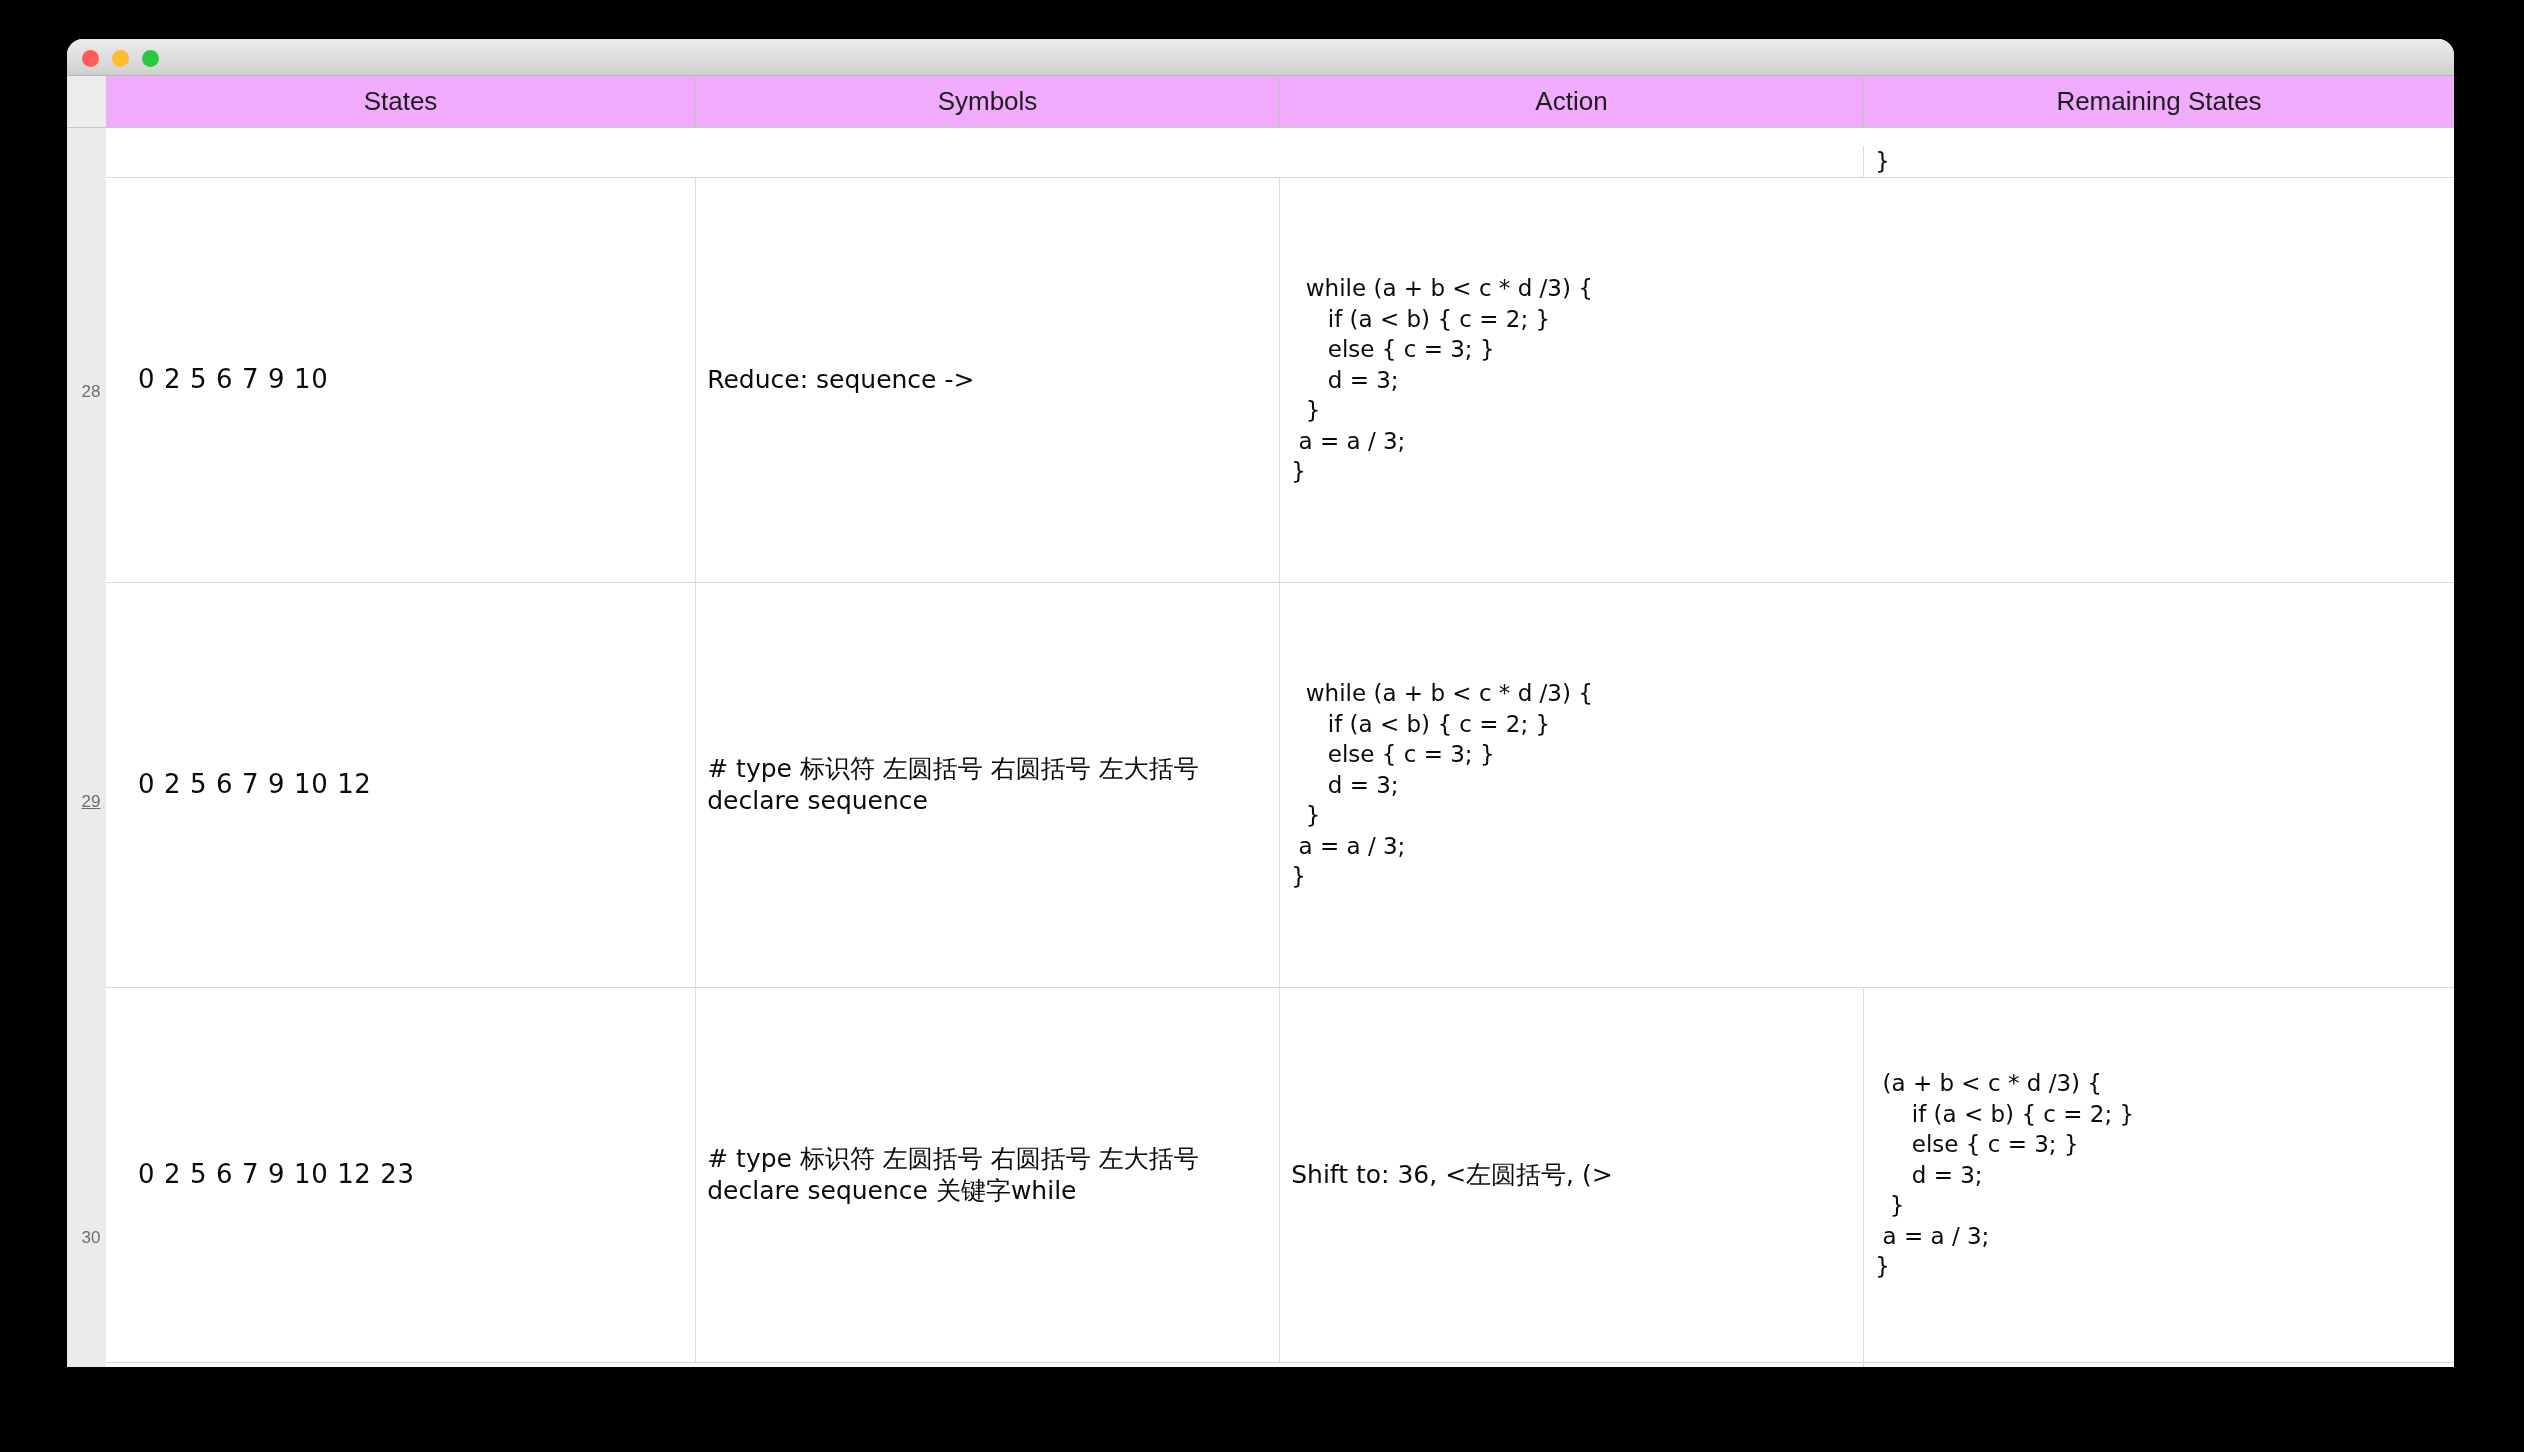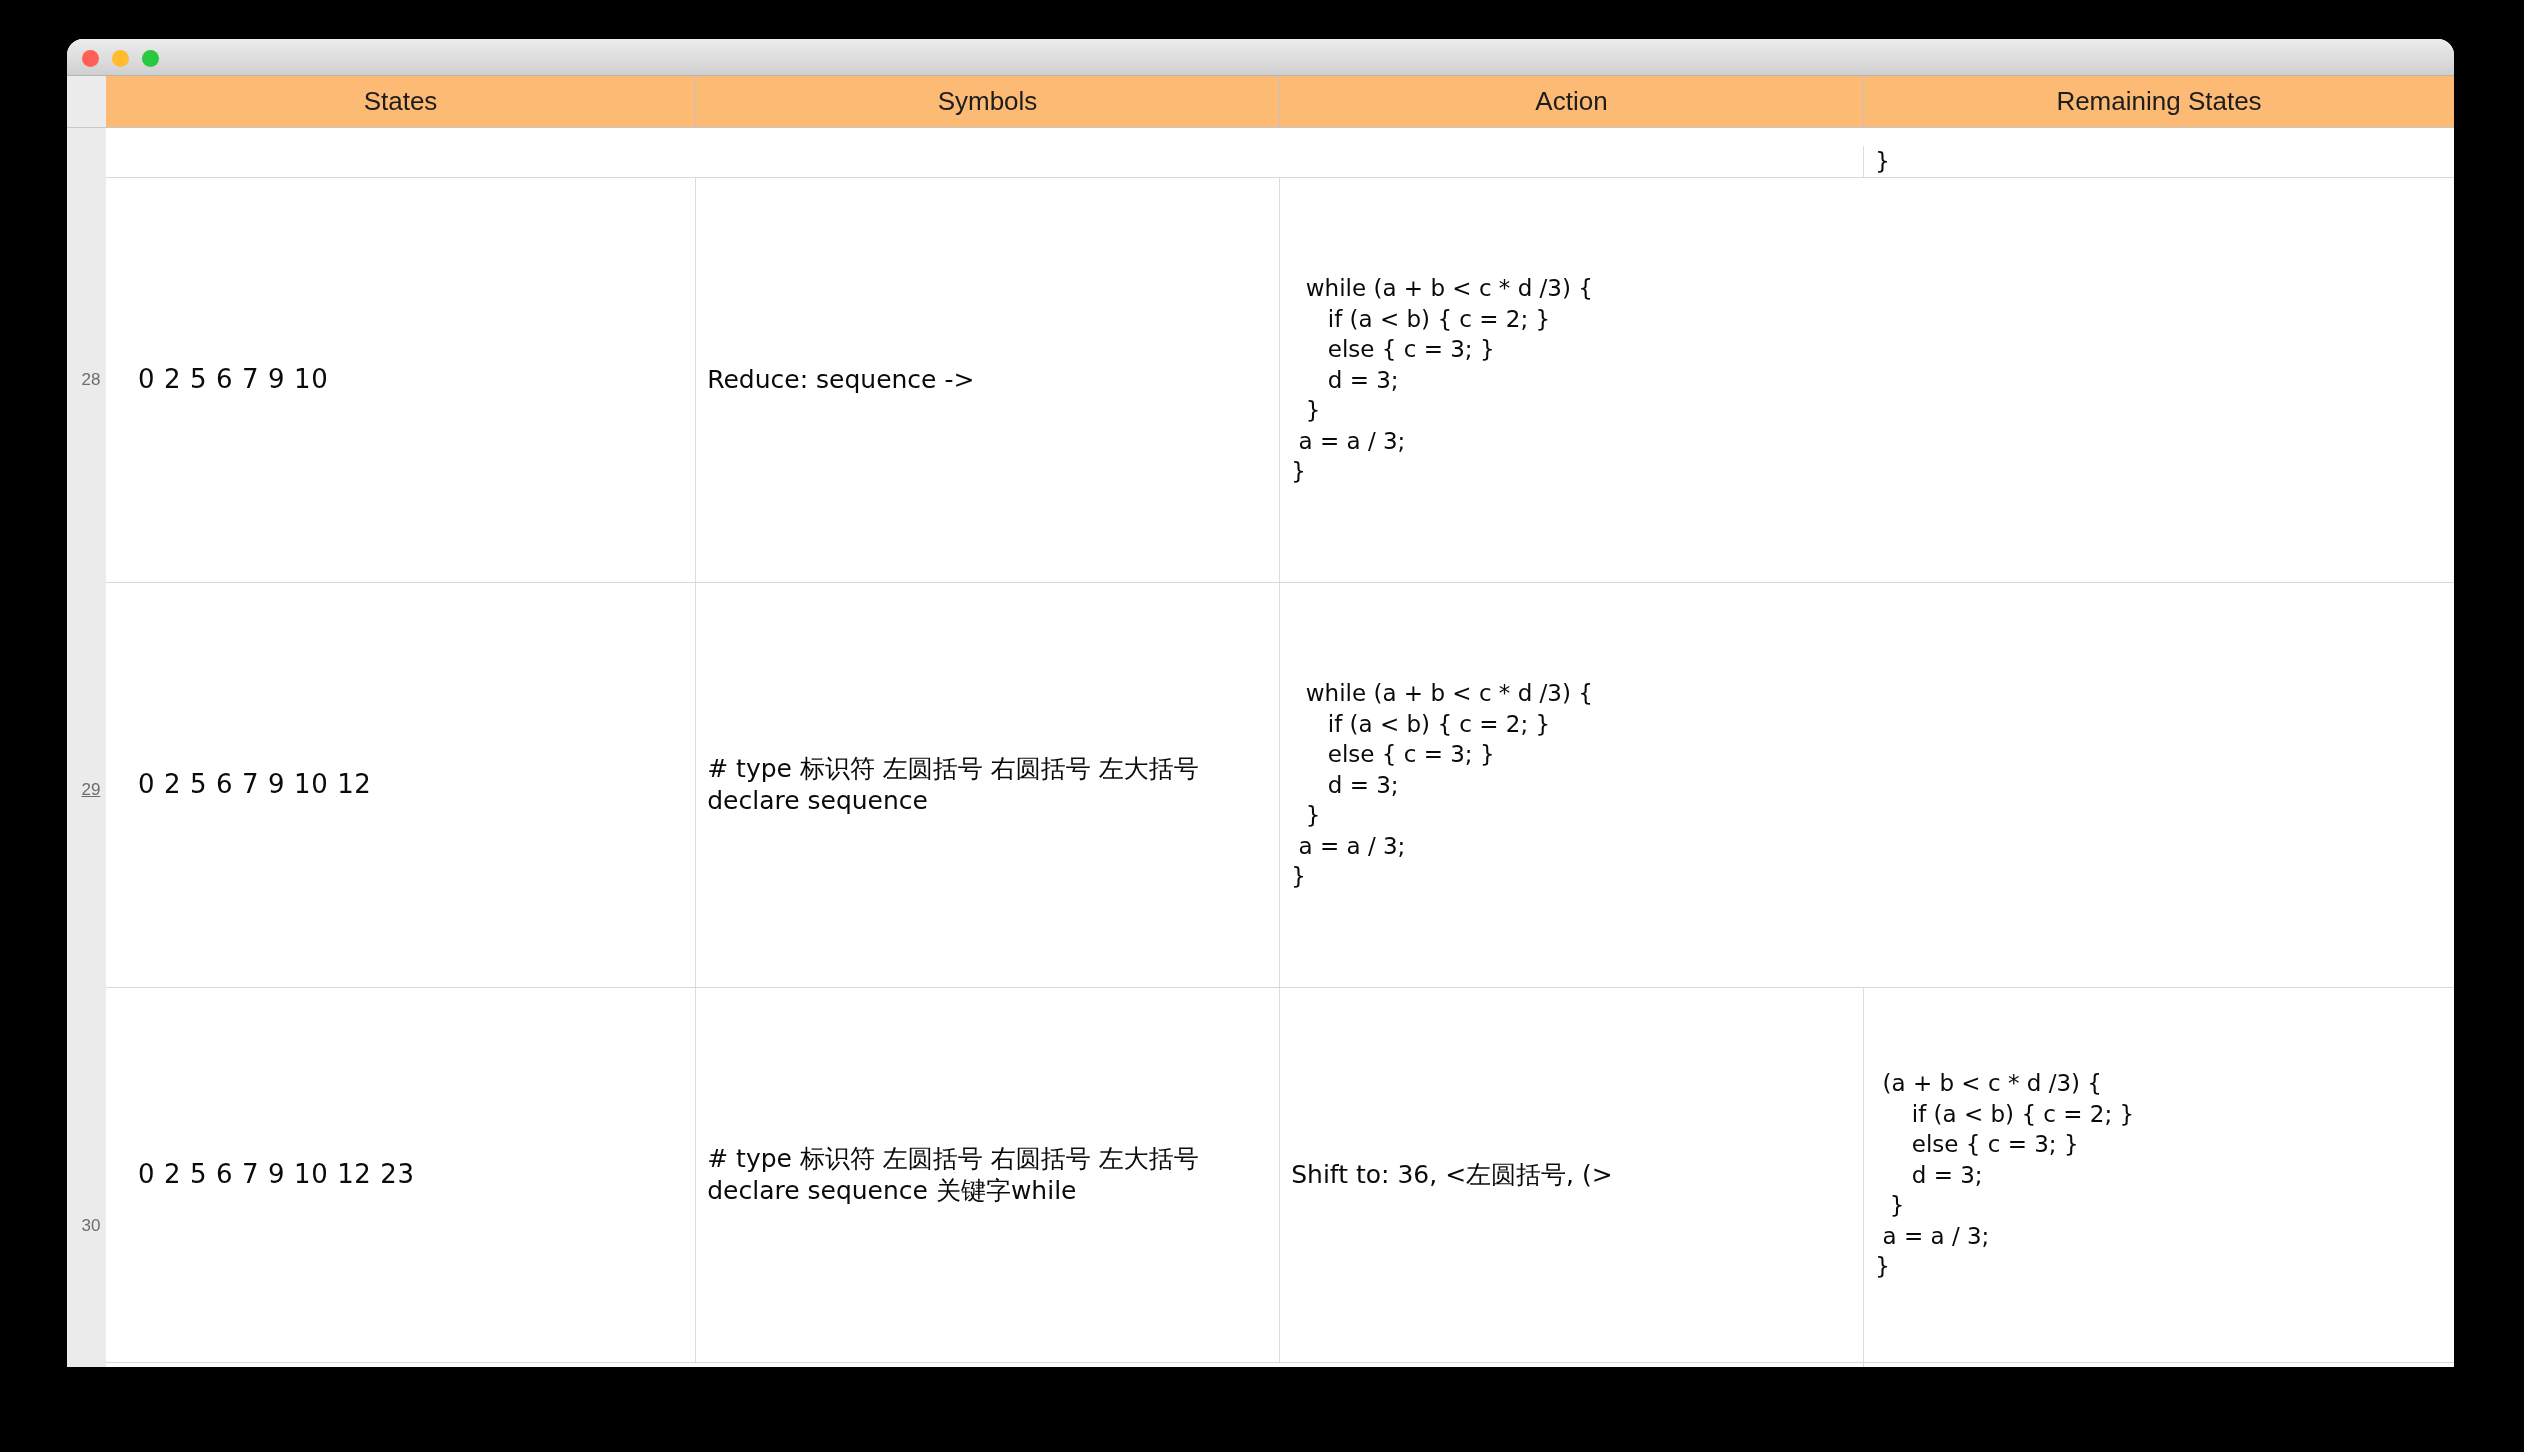--- a/index.html
+++ b/index.html
@@ -69,34 +69,35 @@
     background: #ececec;
     border-bottom: 0.6px solid #c8c8c8;
   }
   .gutter-num {
     position: absolute;
     right: 5.6px;
     font-size: 17px;
     color: #6d6d6d;
     font-family: "Liberation Sans", sans-serif;
     text-align: right;
+    margin-top: 12px;
   }
 
   
   .grid {
     flex: 1 1 auto;
     position: relative;
     background: #ffffff;
   }
 
   
   .thead {
     display: flex;
     height: 52px;
-    background: #fdba74;
+    background: #f0abfc;
     border-bottom: 0.6px solid #c8c8c8;
   }
   .th {
     display: flex;
     align-items: center;
     justify-content: center;
     font-size: 26px;
     color: #1d1d1d;
     font-family: "Liberation Sans", sans-serif;
     border-left: 0.6px solid #c2c2c2;

